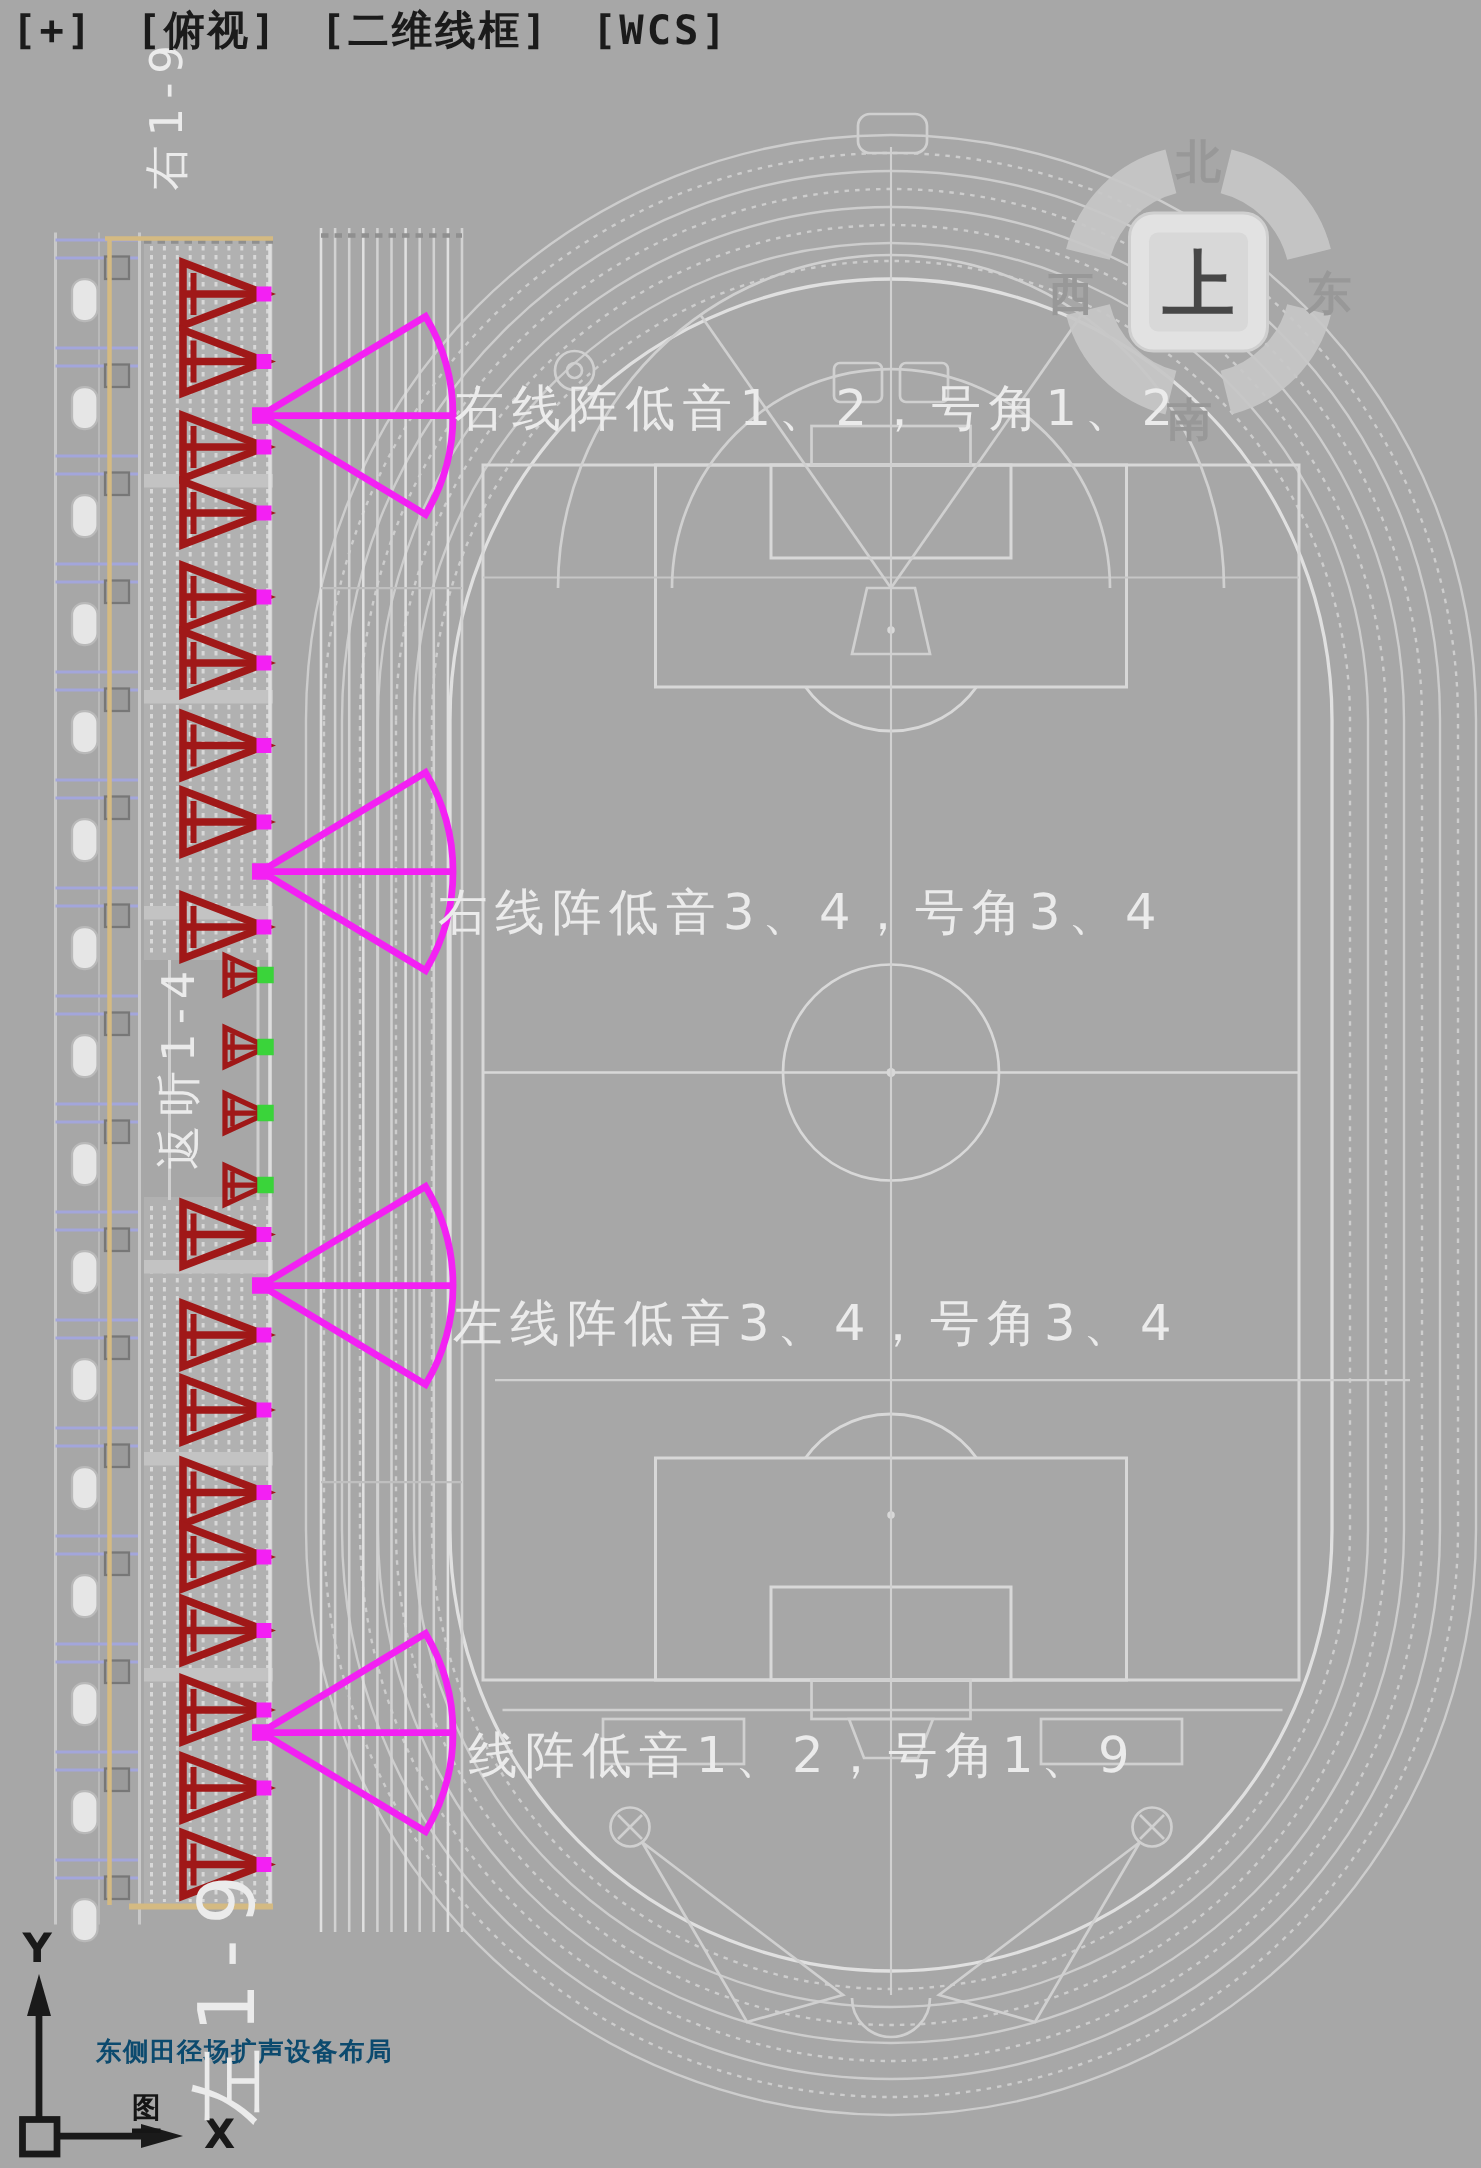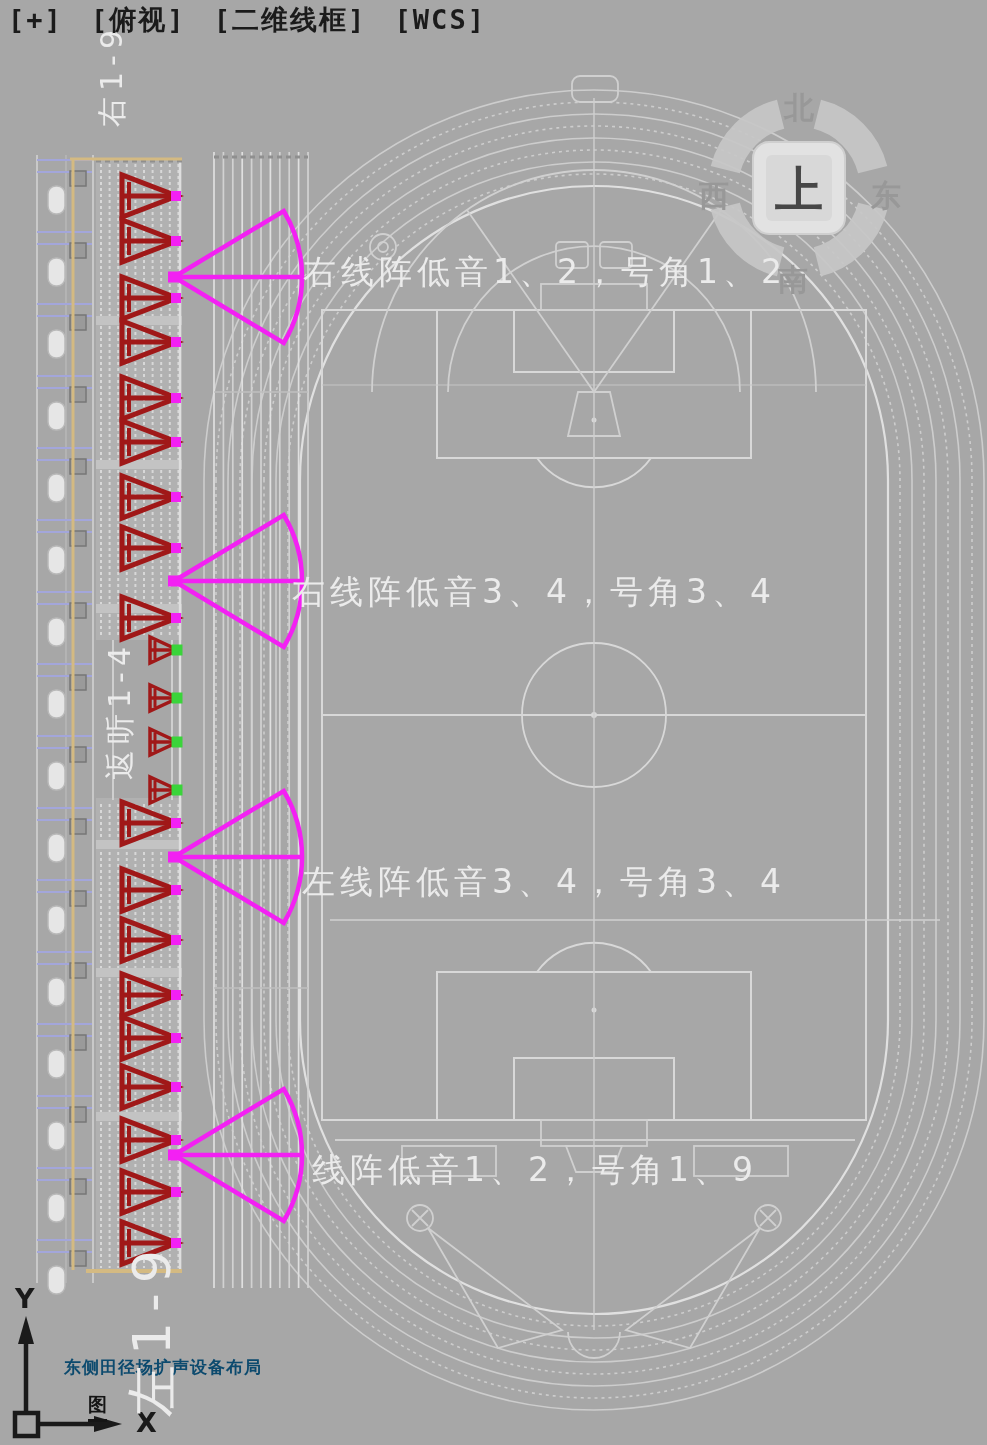--- a/index.html
+++ b/index.html
@@ -361,21 +361,21 @@
 </svg>
 
 <div class="caption">东侧田径场扩声设备布局</div>
 <div class="fig-label">图</div>
 
 <div class="vlabel small" style="left:69px;top:69px;width:86px;height:30px;line-height:30px;">右1-9</div>
 <div class="vlabel small" style="left:62px;top:707px;width:116px;height:30px;line-height:30px;">返听1-4</div>
 <div class="vlabel big" style="left:67px;top:1304px;width:170px;height:56px;line-height:56px;">左1-9</div>
 
 <div class="fan-label" style="left:303px;top:252px;">右线阵低音1、2，号角1、2</div>
-<div class="fan-label" style="left:292px;top:572px;">右线阵低音3、4，号角3、4</div>
+<div class="fan-label" style="left:292px;top:588px;">右线阵低音3、4，号角3、4</div>
 <div class="fan-label" style="left:302px;top:862px;">左线阵低音3、4，号角3、4</div>
 <div class="fan-label" style="left:312px;top:1150px;">线阵低音1、2，号角1、9</div>
 
 <div class="vp-title">
   <span>[+]</span>
   <span>[俯视]</span>
   <span>[二维线框]</span>
   <span>[WCS]</span>
 </div>
 

